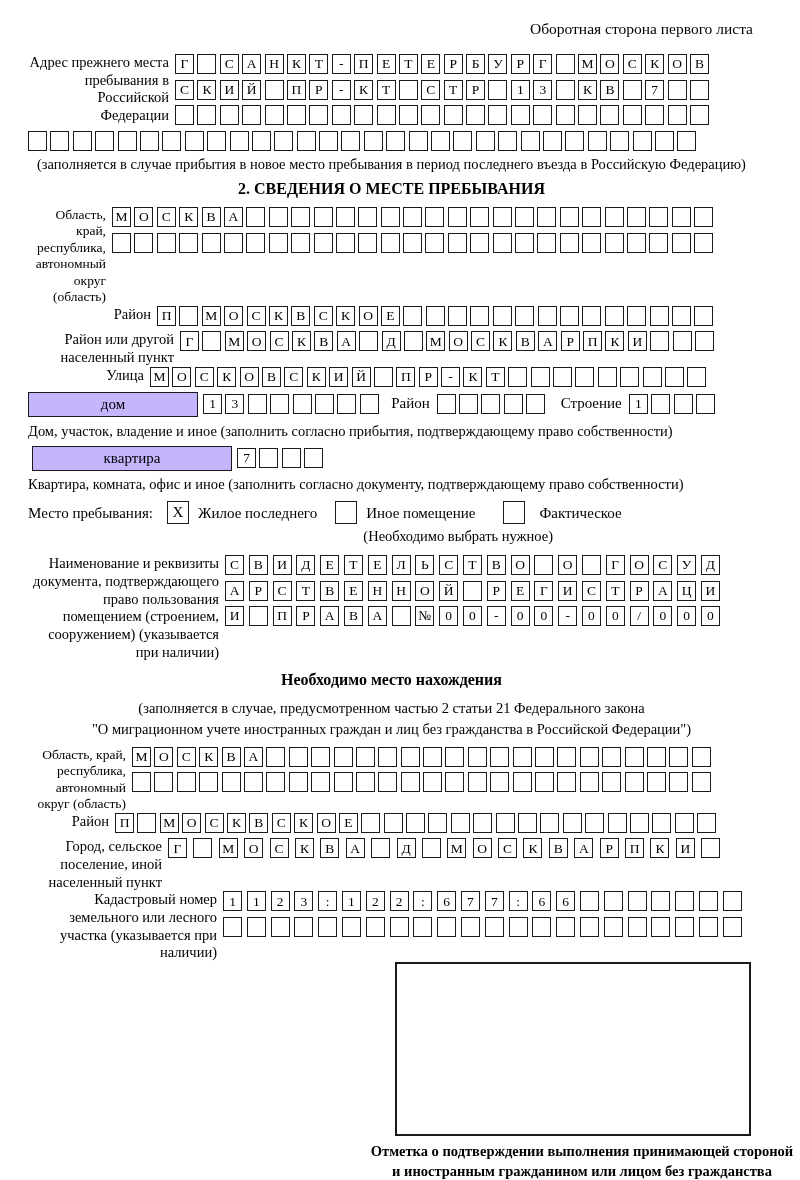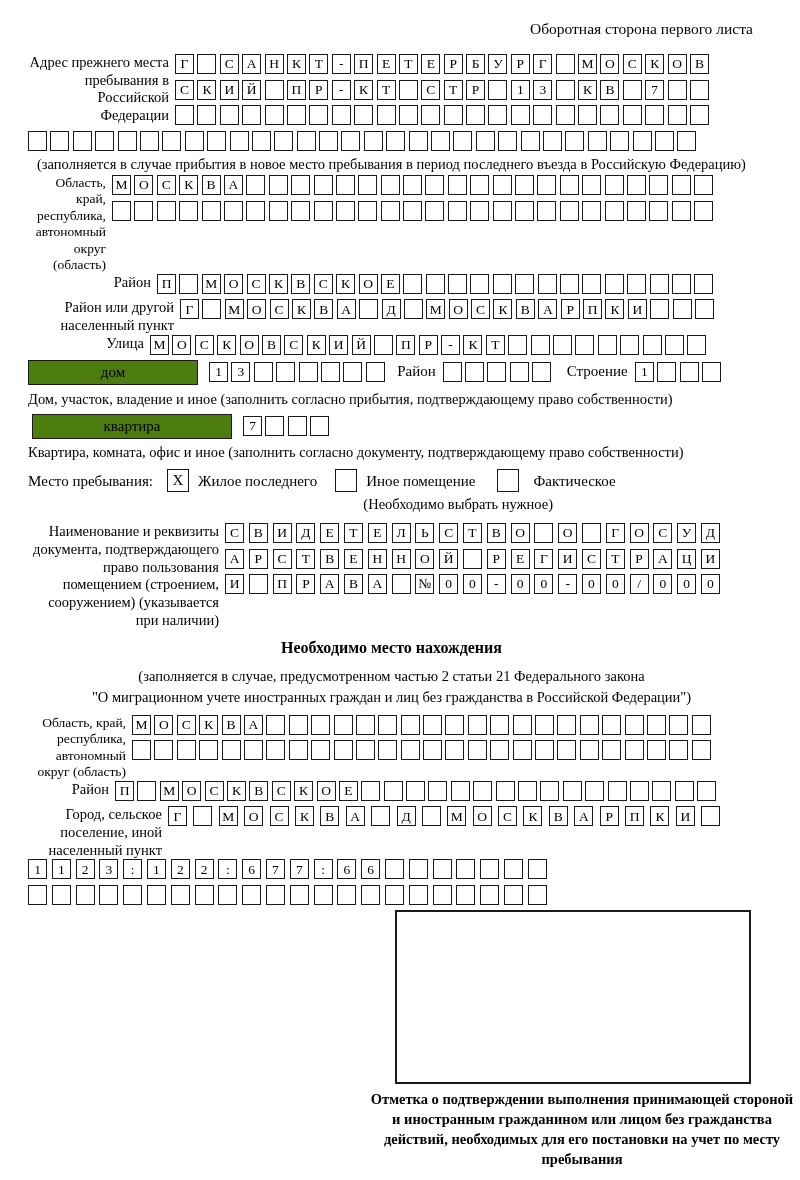--- a/index.html
+++ b/index.html
@@ -20,23 +20,23 @@
     border:1.7px solid #1a1a1a;margin-right:3.4px;
     display:flex;align-items:center;justify-content:center;
     font-size:13.5px;line-height:1;background:#fff;
   }
   .sp .cell{margin-right:4.8px;}
   .spread .cell{margin-right:6.4px;}
   .note{font-size:14.5px;}
   .center{text-align:center;}
   .section-title{text-align:center;font-weight:bold;font-size:16px;margin:7px 0 9px 0;}
   .wide-box{
-    height:23px;border:1.8px solid #1a1a1a;background:#4d7c0f;flex:none;
+    height:23px;border:1.8px solid #1a1a1a;background:#c4b5fd;flex:none;
     display:flex;align-items:center;justify-content:center;
-    font-size:15px;margin-right:11px;box-sizing:content-box;
+    font-size:15px;margin-right:5px;box-sizing:content-box;
   }
   .inline-label{font-size:15px;line-height:23px;flex:none;}
   .house-row,.stay-row{display:flex;align-items:flex-start;margin-bottom:3px;}
   .house-row .cellrow{margin-top:2px;}
   .checkbox{
     width:20px;height:21px;border:1.9px solid #1a1a1a;flex:none;
     display:inline-flex;align-items:center;justify-content:center;
     font-size:15px;background:#fff;
   }
   .stay-label{font-size:15px;line-height:24px;}
@@ -164,20 +164,21 @@
       <span class="cell"></span>
       <span class="cell"></span>
       <span class="cell"></span>
       <span class="cell"></span>
       <span class="cell"></span>
       <span class="cell"></span>
       <span class="cell"></span>
     </div>
   <div class="note center mb2">(заполняется в случае прибытия в новое место пребывания в период последнего въезда в Российскую Федерацию)</div>
 
+  <div class="section-title">2. СВЕДЕНИЯ О МЕСТЕ ПРЕБЫВАНИЯ</div>
 
   <div class="form-row">
     <div class="label small" style="flex-basis:84px">Область, край, республика, автономный округ (область)</div>
     <div class="cellcol">
       <div class="cellrow">
           <span class="cell filled">М</span>
           <span class="cell filled">О</span>
           <span class="cell filled">С</span>
           <span class="cell filled">К</span>
           <span class="cell filled">В</span>
@@ -367,21 +368,21 @@
         <span class="cell"></span>
       </div>
   </div>
   <div class="note mb8">Квартира, комната, офис и иное (заполнить согласно документу, подтверждающему право собственности)</div>
 
   <div class="stay-row">
     <span class="stay-label" style="margin-right:14px">Место пребывания:</span>
     <span class="checkbox">X</span>
     <span class="opt-label" style="margin:0 18px 0 9px">Жилое последнего</span>
     <span class="checkbox"></span>
-    <span class="opt-label" style="margin:0 22px 0 9px">Иное помещение</span>
+    <span class="opt-label" style="margin:0 28px 0 9px">Иное помещение</span>
     <span class="checkbox"></span>
     <span class="opt-label" style="margin:0 0 0 14px">Фактическое</span>
   </div>
   <div class="choose-note">(Необходимо выбрать нужное)</div>
 
   <div class="form-row">
     <div class="label" style="flex-basis:197px">Наименование и реквизиты документа, подтверждающего право пользования помещением (строением, сооружением) (указывается при наличии)</div>
     <div class="cellcol">
       <div class="cellrow sp">
           <span class="cell filled">С</span>
@@ -576,20 +577,21 @@
         <span class="cell filled">А</span>
         <span class="cell filled">Р</span>
         <span class="cell filled">П</span>
         <span class="cell filled">К</span>
         <span class="cell filled">И</span>
         <span class="cell"></span>
       </div>
   </div>
 
   <div class="form-row">
+    <div class="label" style="flex-basis:195px">Кадастровый номер земельного или лесного участка (указывается при наличии)</div>
     <div class="cellcol">
       <div class="cellrow sp">
           <span class="cell filled">1</span>
           <span class="cell filled">1</span>
           <span class="cell filled">2</span>
           <span class="cell filled">3</span>
           <span class="cell filled">:</span>
           <span class="cell filled">1</span>
           <span class="cell filled">2</span>
           <span class="cell filled">2</span>

